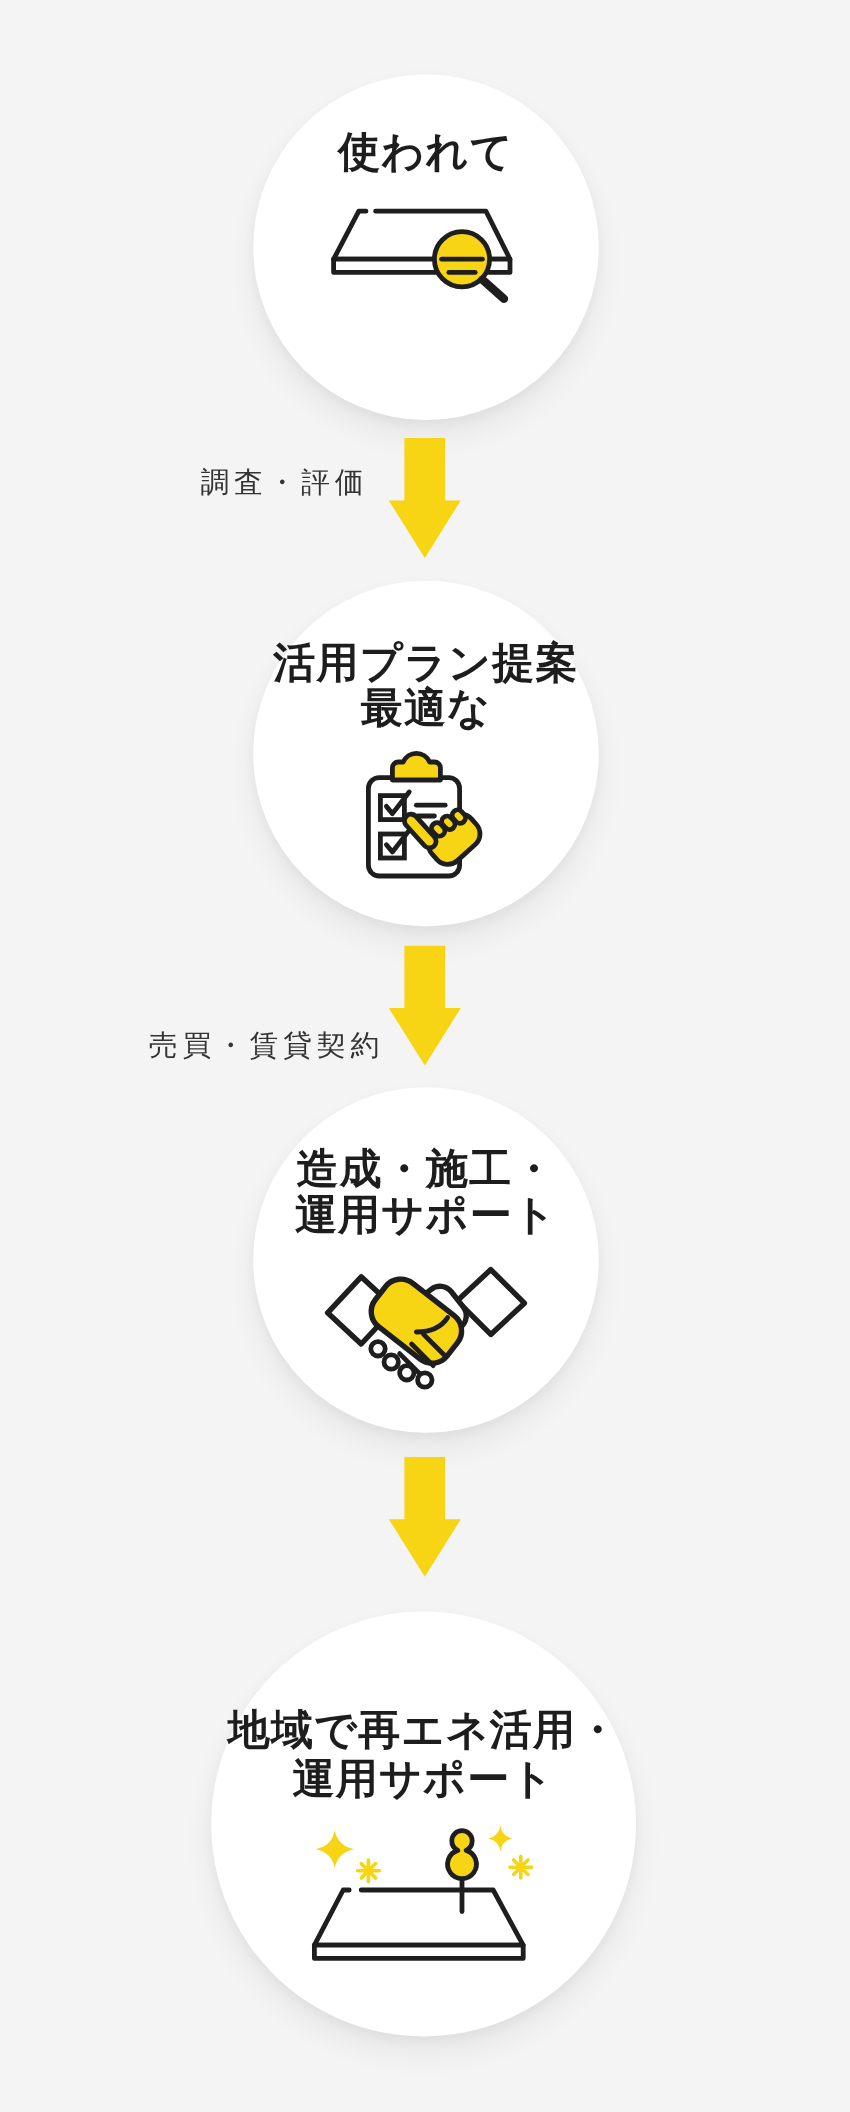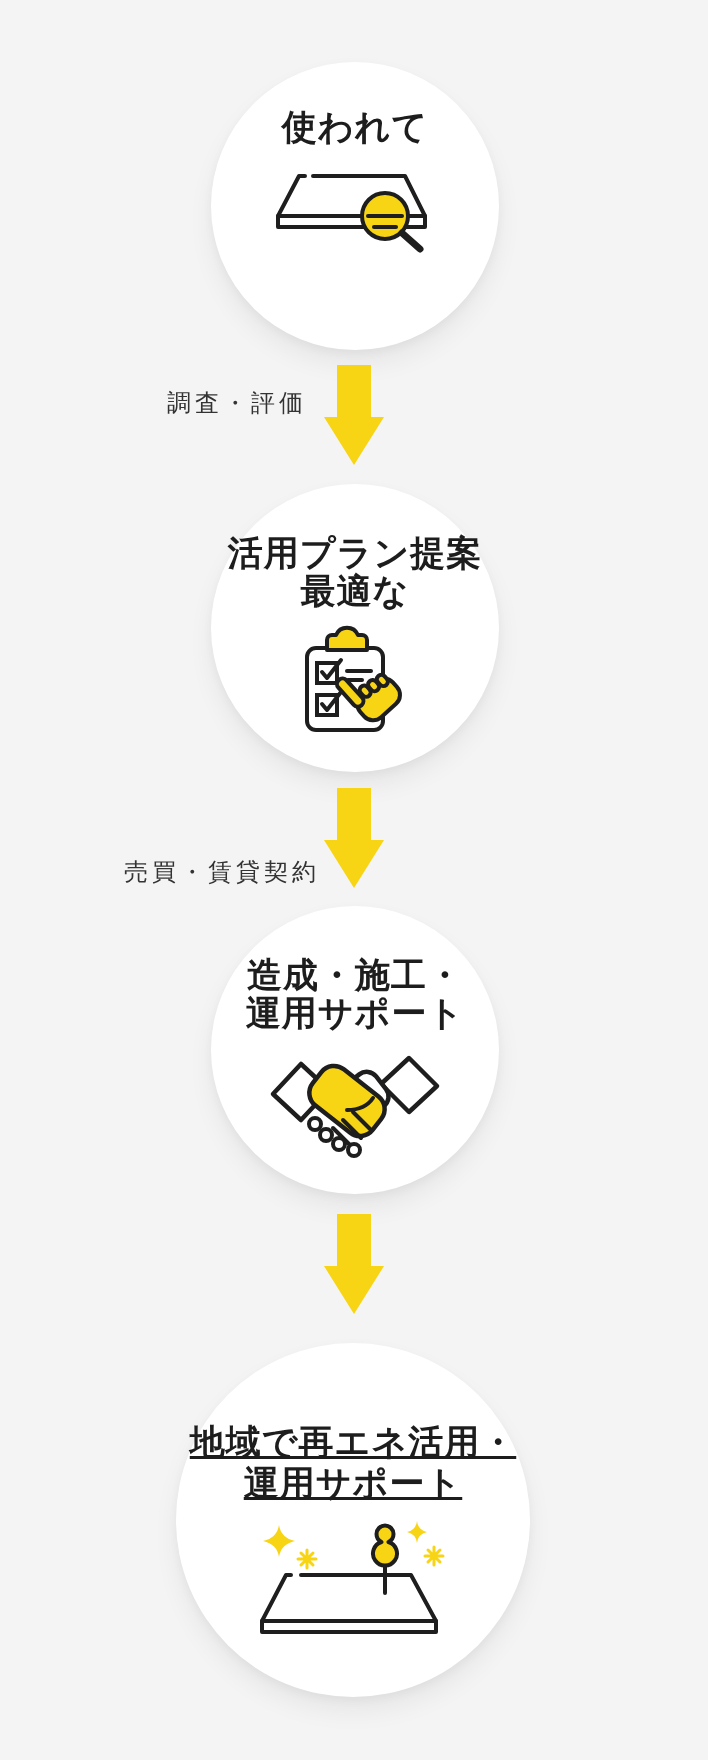--- a/index.html
+++ b/index.html
@@ -29,21 +29,21 @@
   .c1{left:211px;top:62px;width:288px;height:288px;padding-top:46px;}
   .c2{left:211px;top:484px;width:288px;height:288px;padding-top:50px;}
   .c3{left:211px;top:906px;width:288px;height:288px;padding-top:50px;}
   .c4{left:176px;top:1343px;width:354px;height:354px;padding-top:78px;}
   .title{
     text-align:center;
     font-size:35px;line-height:38px;font-weight:700;
     letter-spacing:1px;color:var(--title-text);
     white-space:nowrap;
   }
-  .c4 .title{line-height:41px;text-decoration:underline;}
+  .c4 .title{line-height:41px;}
   .title span{display:block;}
   .c1 .title{margin-bottom:26px;}
   .c2 .title{margin-bottom:4px;}
   .c3 .title{margin-bottom:8px;}
   .c4 .title{margin-bottom:14px;}
   .connector-label{
     position:absolute;
     font-size:24px;line-height:42px;font-weight:400;
     letter-spacing:4px;color:var(--label-text);
     white-space:nowrap;

